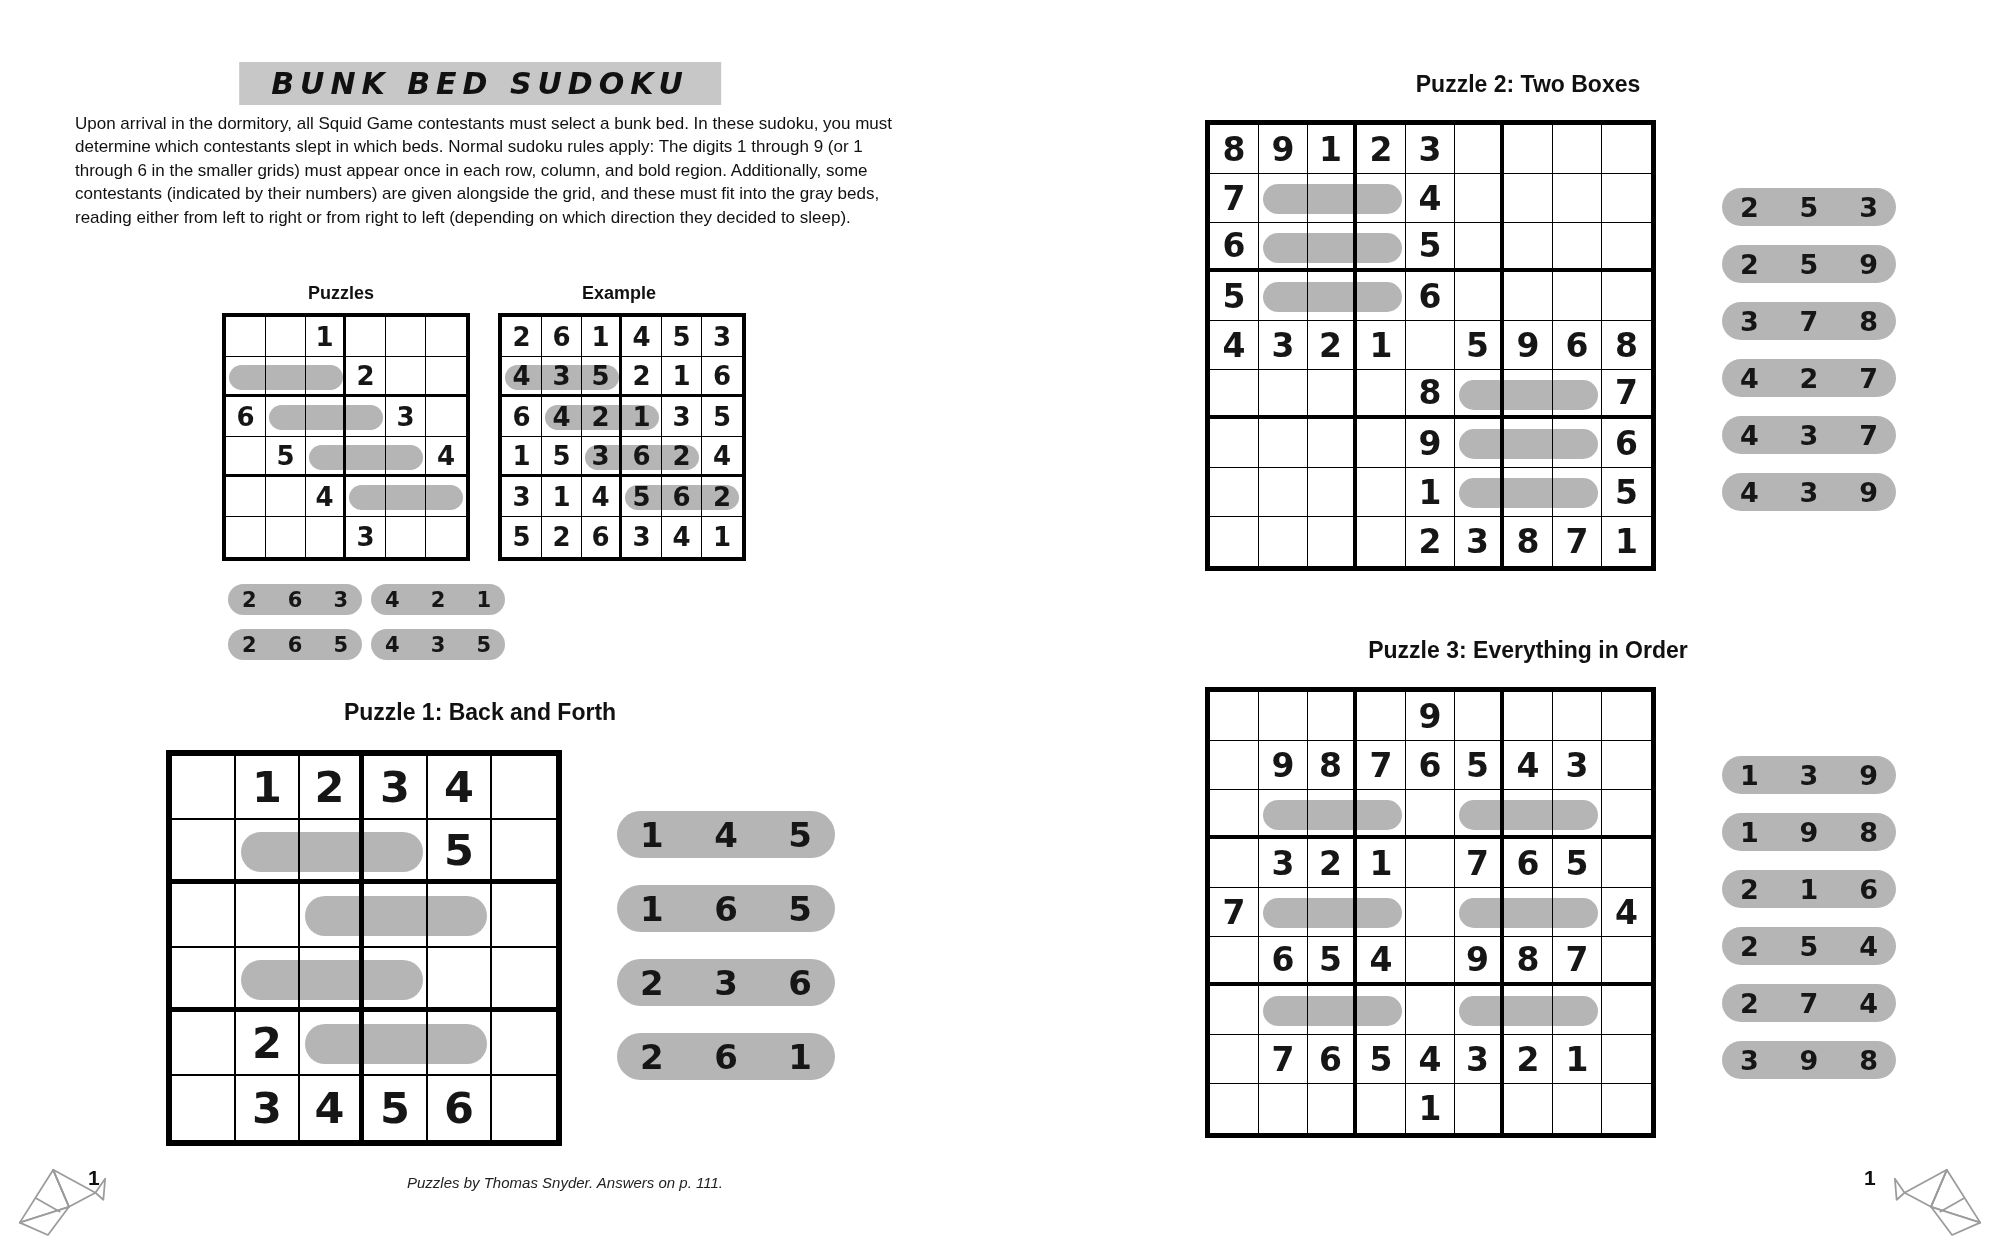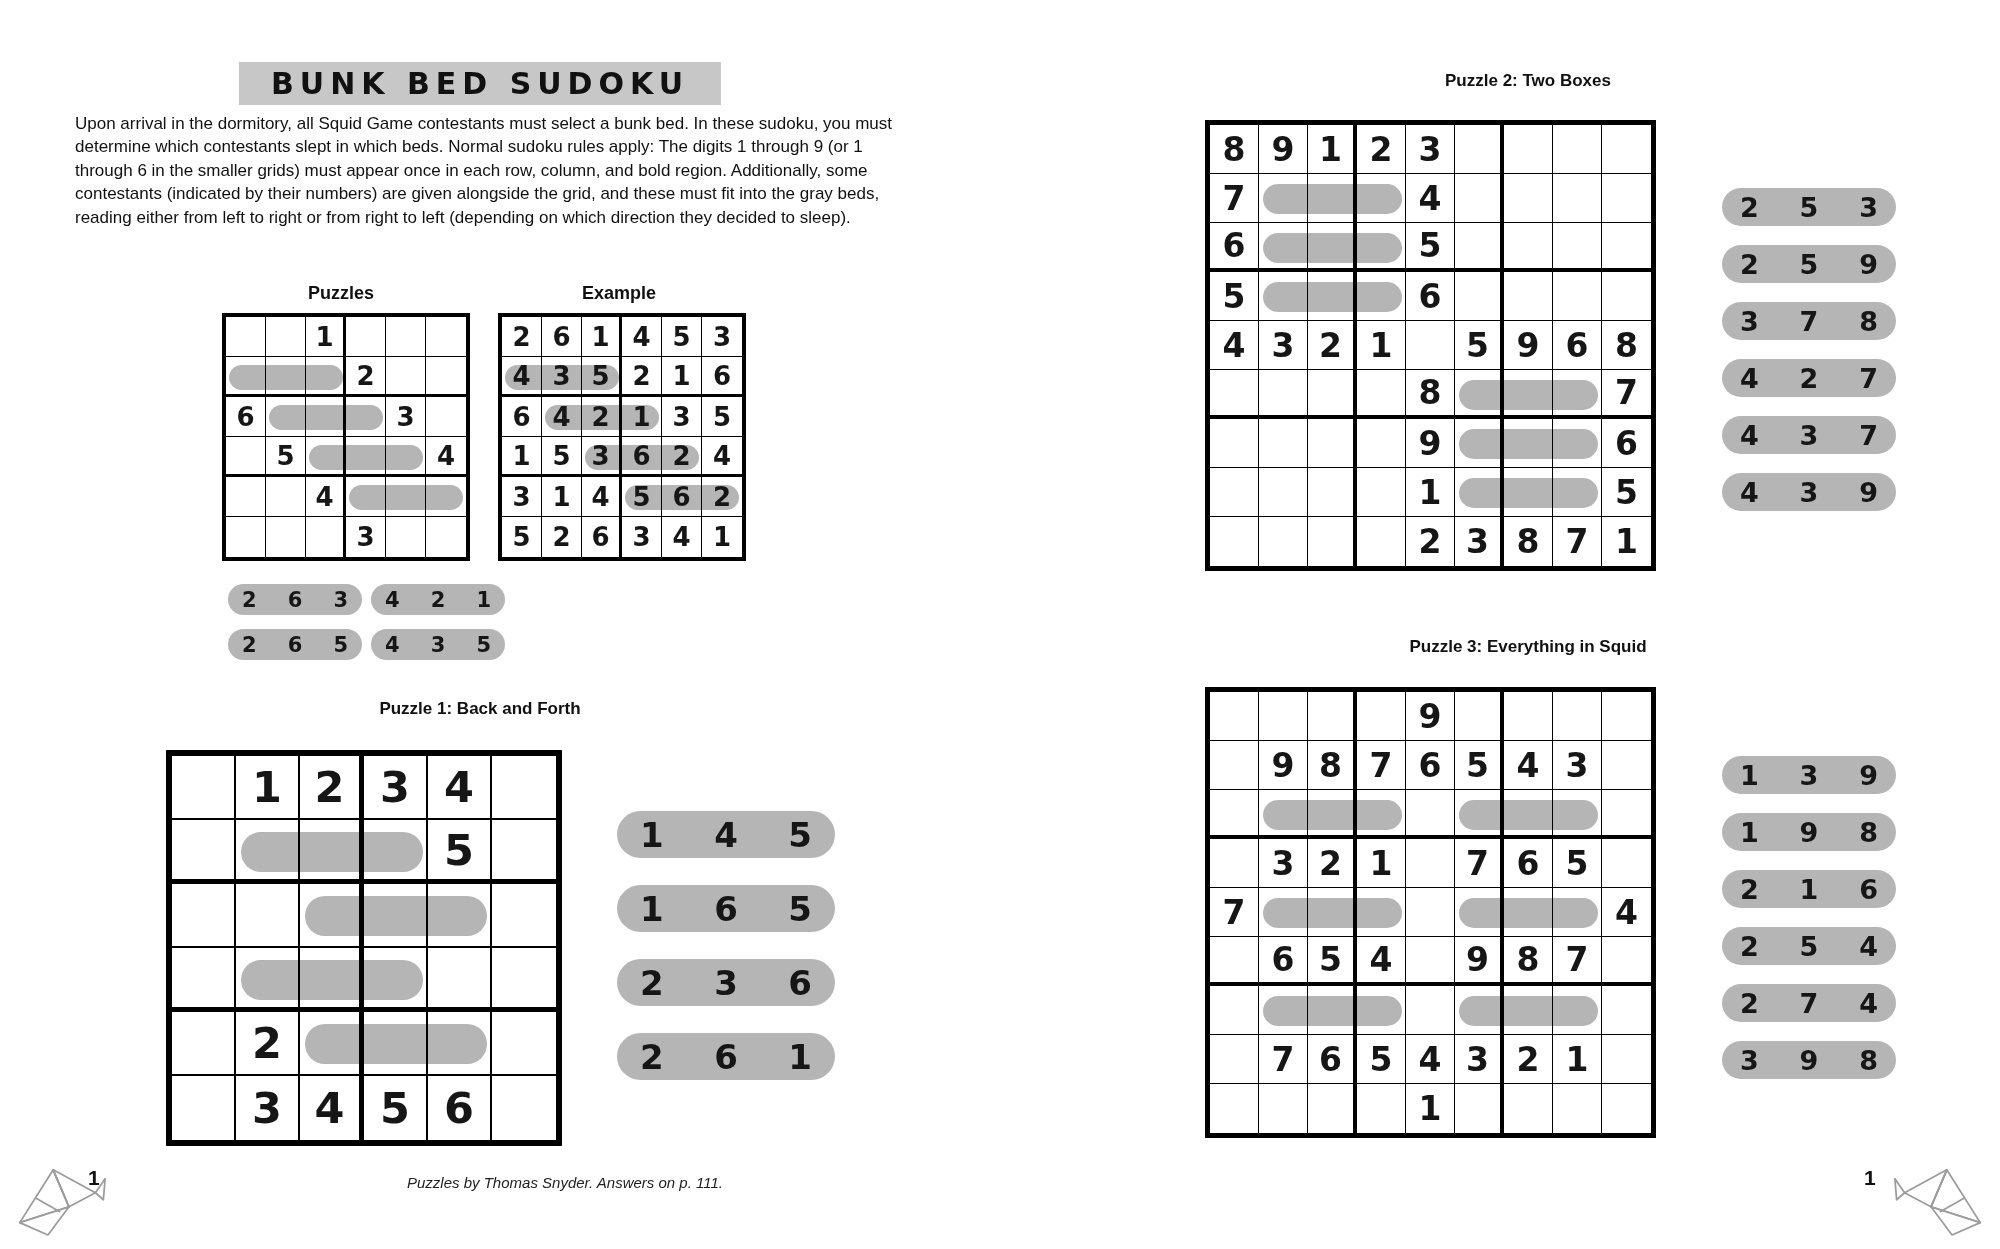--- a/index.html
+++ b/index.html
@@ -1,25 +1,25 @@
 <!DOCTYPE html>
 <html><head>
 <meta charset="utf-8">
 <style>
   html,body{margin:0;padding:0;}
   body{width:2000px;height:1249px;position:relative;background:#ffffff;
        font-family:"Liberation Sans","DejaVu Sans",sans-serif;color:#111;overflow:hidden;}
 
   .book-title{position:absolute;left:480px;top:62px;transform:translateX(-50%);
       background:#c7c7c7;padding:4px 32px;font-size:30px;font-weight:bold;
-      letter-spacing:6px;font-family:"DejaVu Sans",sans-serif;white-space:nowrap;margin:0;}
+      letter-spacing:6px;font-family:"DejaVu Sans",sans-serif;white-space:nowrap;margin:0;font-style:italic;}
   .intro{position:absolute;left:75px;top:112px;width:822px;font-size:17px;line-height:23.4px;margin:0;}
 
   .grid-label{position:absolute;top:283px;transform:translateX(-50%);font-weight:bold;font-size:18px;}
-  .puzzle-title{position:absolute;transform:translateX(-50%);font-weight:bold;font-size:17px;margin:0;white-space:nowrap;}
+  .puzzle-title{position:absolute;transform:translateX(-50%);font-weight:bold;font-size:23px;margin:0;white-space:nowrap;}
 
   .sudoku{position:absolute;box-sizing:content-box;border:var(--outer) solid #000;background:#fff;}
   .sudoku .bed{position:absolute;background:#b5b5b5;border-radius:999px;z-index:1;}
   .sudoku .cell{position:absolute;z-index:2;display:flex;align-items:center;justify-content:center;
       box-sizing:border-box;font-weight:bold;font-family:"DejaVu Sans",sans-serif;color:#161616;
       border-right:var(--thin) solid #000;border-bottom:var(--thin) solid #000;}
   .sudoku .cell.br-b{border-right-width:var(--bold);}
   .sudoku .cell.bb-b{border-bottom-width:var(--bold);}
   .sudoku .cell.br-n{border-right:none;}
   .sudoku .cell.bb-n{border-bottom:none;}
@@ -349,21 +349,21 @@
         <span>3</span>
         <span>7</span>
       </div>
       <div class="pill">
         <span>4</span>
         <span>3</span>
         <span>9</span>
       </div>
     </div>
 
-  <h2 class="puzzle-title" style="left:1528px;top:637px">Puzzle 3: Everything in Squid</h2>
+  <h2 class="puzzle-title" style="left:1528px;top:637px">Puzzle 3: Everything in Order</h2>
   <div class="sudoku grid-p9" style="left: 1205px; top: 687px; width: 441px; height: 441px;">
       <div class="bed" style="left: 53px; top: 108px; width: 139px; height: 30px;"></div>
       <div class="bed" style="left: 249px; top: 108px; width: 139px; height: 30px;"></div>
       <div class="bed" style="left: 53px; top: 206px; width: 139px; height: 30px;"></div>
       <div class="bed" style="left: 249px; top: 206px; width: 139px; height: 30px;"></div>
       <div class="bed" style="left: 53px; top: 304px; width: 139px; height: 30px;"></div>
       <div class="bed" style="left: 249px; top: 304px; width: 139px; height: 30px;"></div>
       <div class="cell br-t bb-t" style="left: 0px; top: 0px; width: 49px; height: 49px;"></div>
       <div class="cell br-t bb-t" style="left: 49px; top: 0px; width: 49px; height: 49px;"></div>
       <div class="cell br-b bb-t" style="left: 98px; top: 0px; width: 49px; height: 49px;"></div>

